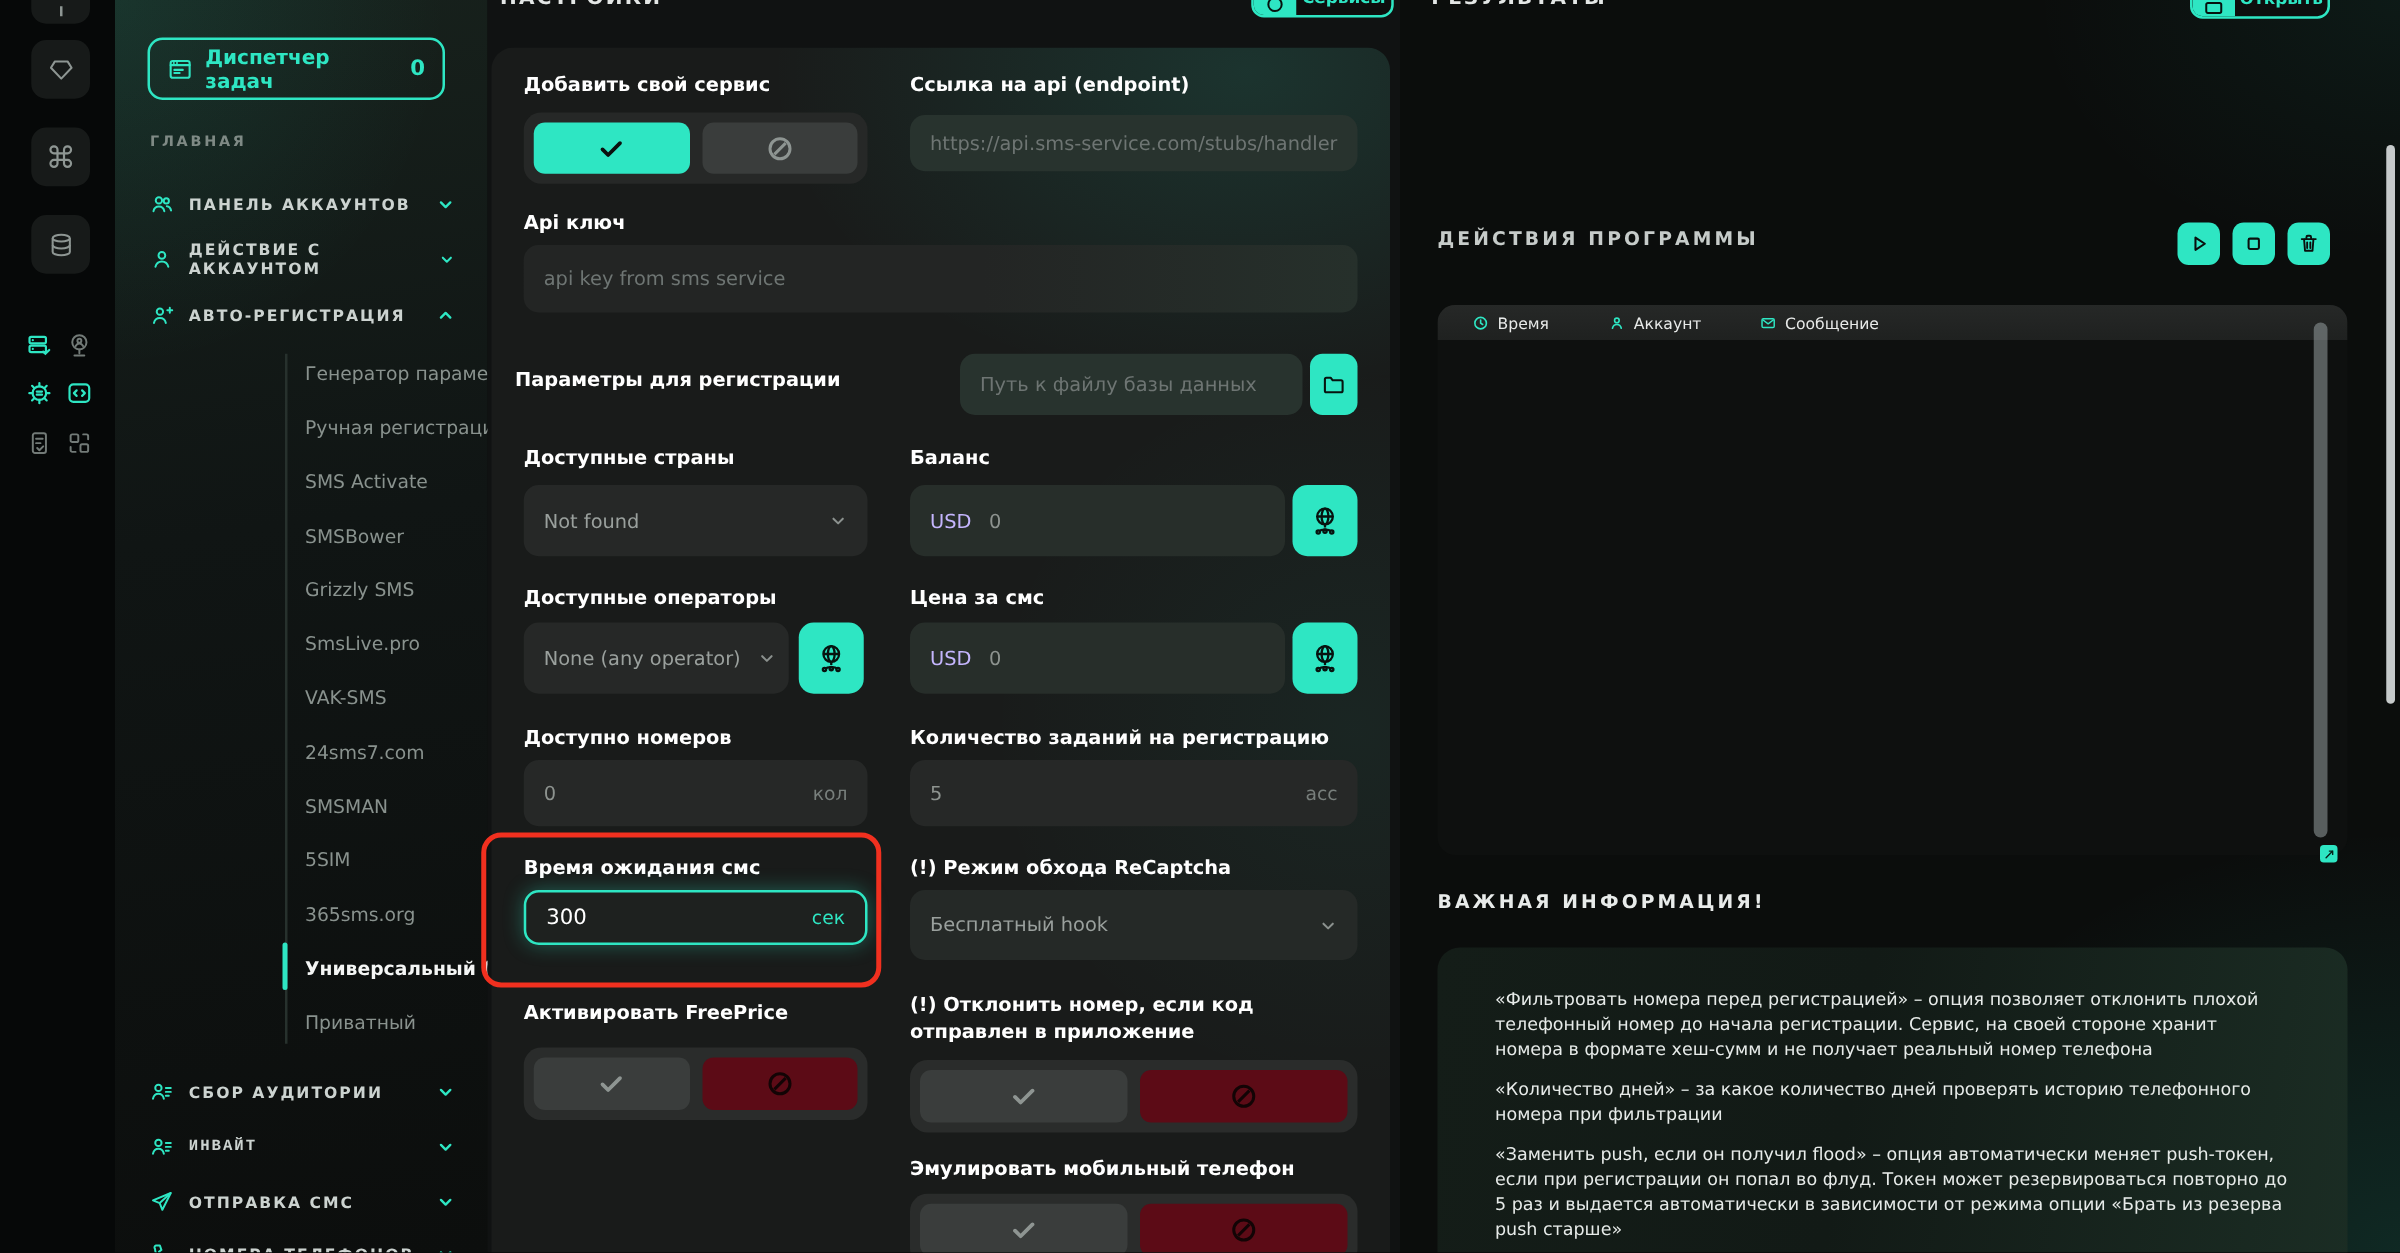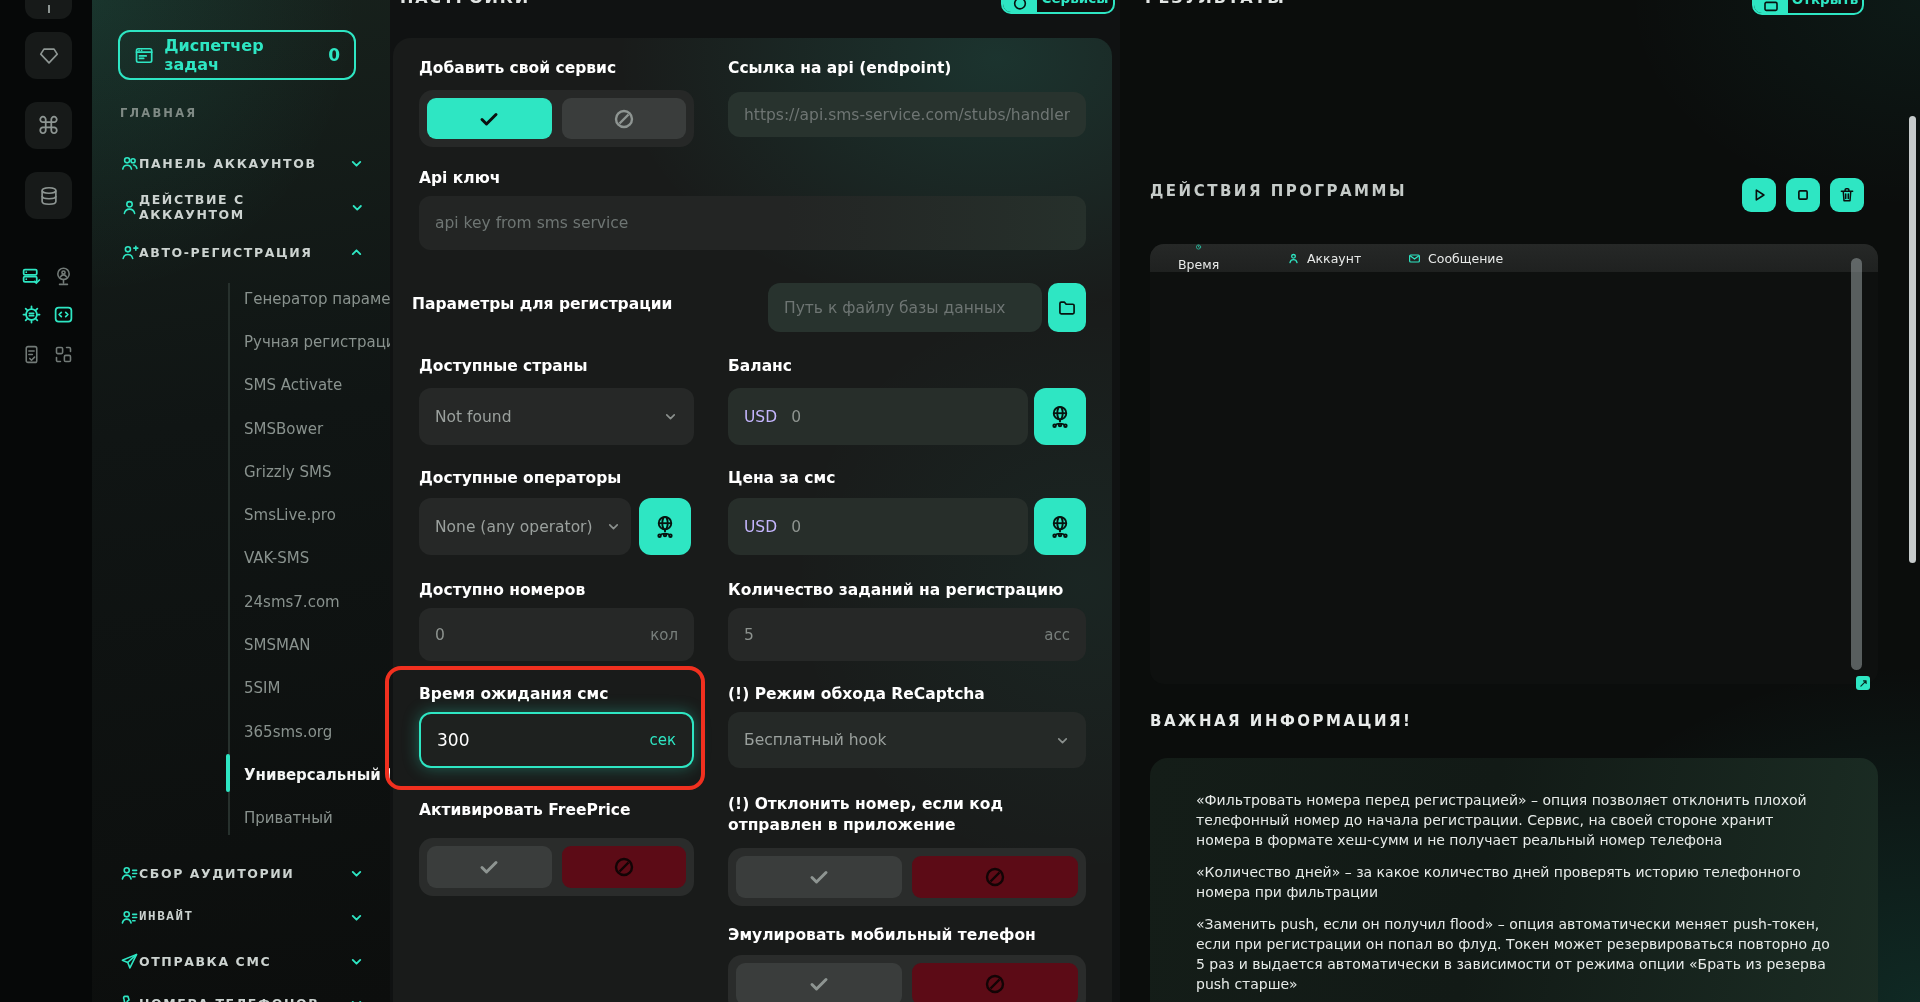--- a/index.html
+++ b/index.html
@@ -17,21 +17,21 @@
 
   
   .sidebar{position:absolute;left:92px;top:0;width:298px;height:100%;
     background:radial-gradient(380px 420px at 0% 0%,rgba(46,230,195,.10),rgba(0,0,0,0) 70%),
                linear-gradient(172deg,#17211c 0%,#101514 42%,#0c0e0d 100%);}
   .tm-btn{position:absolute;left:26px;top:30px;width:238px;height:50px;border:2px solid var(--accent);
     border-radius:12px;display:flex;align-items:center;gap:10px;padding:0 14px;color:var(--accent);}
   .tm-label{font-size:16px;font-weight:700;}
   .tm-badge{margin-left:auto;font-size:17px;font-weight:700;color:var(--accent);}
   .side-label{position:absolute;left:28px;top:106px;font-size:11.5px;font-weight:700;letter-spacing:2.2px;color:#7f8a85;}
-  .nav-item{position:absolute;left:28px;width:244px;height:26px;display:flex;align-items:center;gap:0;
+  .nav-item{position:absolute;left:28px;width:244px;height:26px;display:flex;align-items:center;gap:12px;
     color:#ccd3d0;font-size:12.5px;font-weight:700;letter-spacing:1.6px;}
   .nav-item .nico{width:19px;height:19px;color:var(--accent);flex:0 0 auto;}
   .nav-item .chev{margin-left:auto;width:15px;height:15px;color:var(--accent);}
   .sub-line{position:absolute;left:136px;top:283px;width:2px;height:552px;background:#27312d;}
   .sub-list{position:absolute;left:152px;top:277px;width:236px;}
   .sub-item{height:43.3px;display:flex;align-items:center;font-size:15px;color:#89928e;white-space:nowrap;}
   .sub-item.active{color:#f4f6f5;font-weight:600;}
   .active-bar{position:absolute;left:134px;top:754px;width:4px;height:38px;background:var(--accent);border-radius:2px;}
 
   
@@ -390,21 +390,21 @@
         <input value="0" style="">
         <span class="suffix">кол</span>
       </div>
       <div class="f-label" style="left:335px;top:542px;">Количество заданий на регистрацию</div>
       <div class="tinput dim" style="left:335px;top:570px;width:358px;height:53px;">
         <input value="5" style="">
         <span class="suffix">acc</span>
       </div>
 
       <div class="f-label" style="left:26px;top:646px;">Время ожидания смс</div>
-      <div class="tinput wait-input" style="left:26px;top:674px;width:275px;height:56px;gap:31px;">
+      <div class="tinput wait-input" style="left:26px;top:674px;width:275px;height:44px;gap:31px;">
         <input value="300" style="">
         <span class="suffix">сек</span>
       </div>
       <div class="f-label" style="left:335px;top:646px;">(!) Режим обхода ReCaptcha</div>
       <div class="tselect" style="left:335px;top:674px;width:358px;height:56px;background:#252927;">
         <span>Бесплатный hook</span>
         <svg class="chev" viewBox="0 0 24 24" fill="none" stroke="currentColor" stroke-width="2.6" stroke-linecap="round" stroke-linejoin="round">
             <path d="M6 9.5l6 6 6-6"></path>
           </svg>
       </div>
@@ -484,21 +484,21 @@
     </div>
     <div class="act-btn" style="left:710px;">
       <svg viewBox="0 0 24 24" fill="none" stroke="currentColor" stroke-width="2" stroke-linecap="round" stroke-linejoin="round">
           <path d="M4.5 7h15M9.5 7V5A1.5 1.5 0 0 1 11 3.5h2A1.5 1.5 0 0 1 14.5 5v2M7 7l1 12.5h8L17 7"></path>
           <path d="M10.3 10.5v6M13.7 10.5v6"></path>
         </svg>
     </div>
 
     <div class="table">
       <div class="thead">
-        <div class="th" style="left:28px;flex-direction:column;">
+        <div class="th" style="left:28px;">
           <svg class="tico" viewBox="0 0 24 24" fill="none" stroke="currentColor" stroke-width="2.4" stroke-linecap="round">
               <circle cx="12" cy="12" r="8.5"></circle>
               <path d="M12 7.5V12l3 2"></path>
             </svg>
           <span>Время</span>
         </div>
         <div class="th" style="left:137px;">
           <svg class="tico" viewBox="0 0 24 24" fill="none" stroke="currentColor" stroke-width="2.4" stroke-linecap="round">
               <circle cx="12" cy="8" r="3.4"></circle>
               <path d="M5.5 19.5c.8-3.4 3.2-5.4 6.5-5.4s5.7 2 6.5 5.4"></path>

